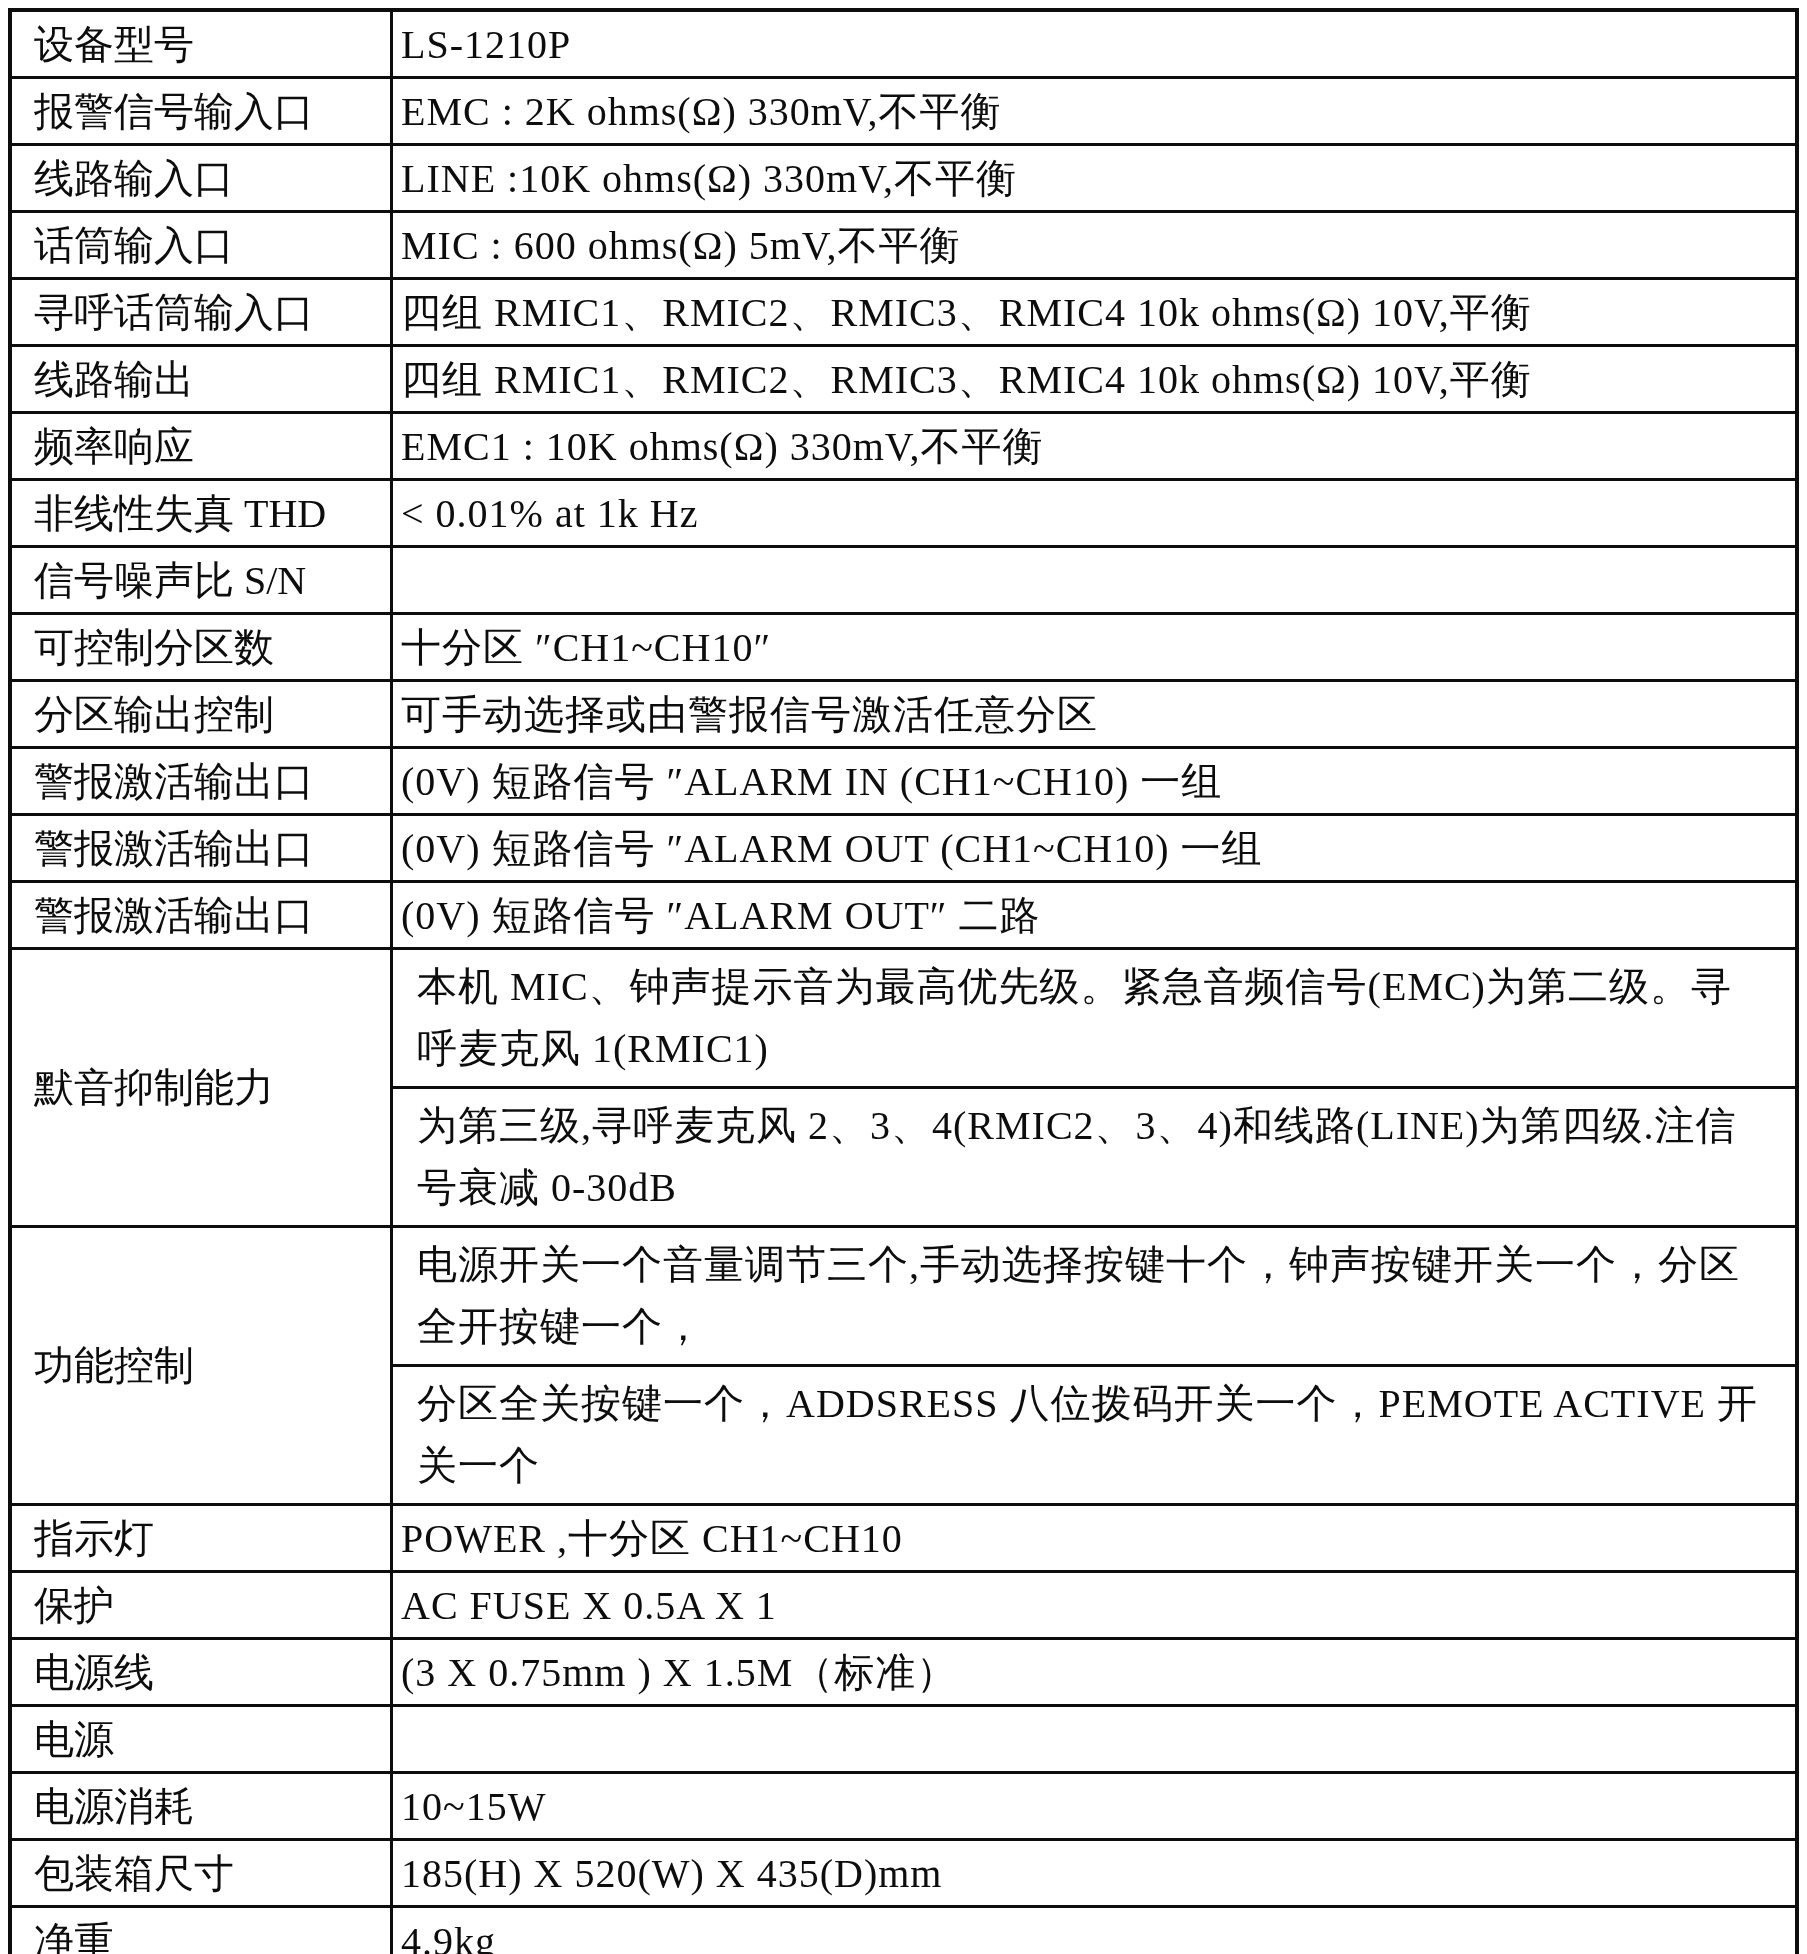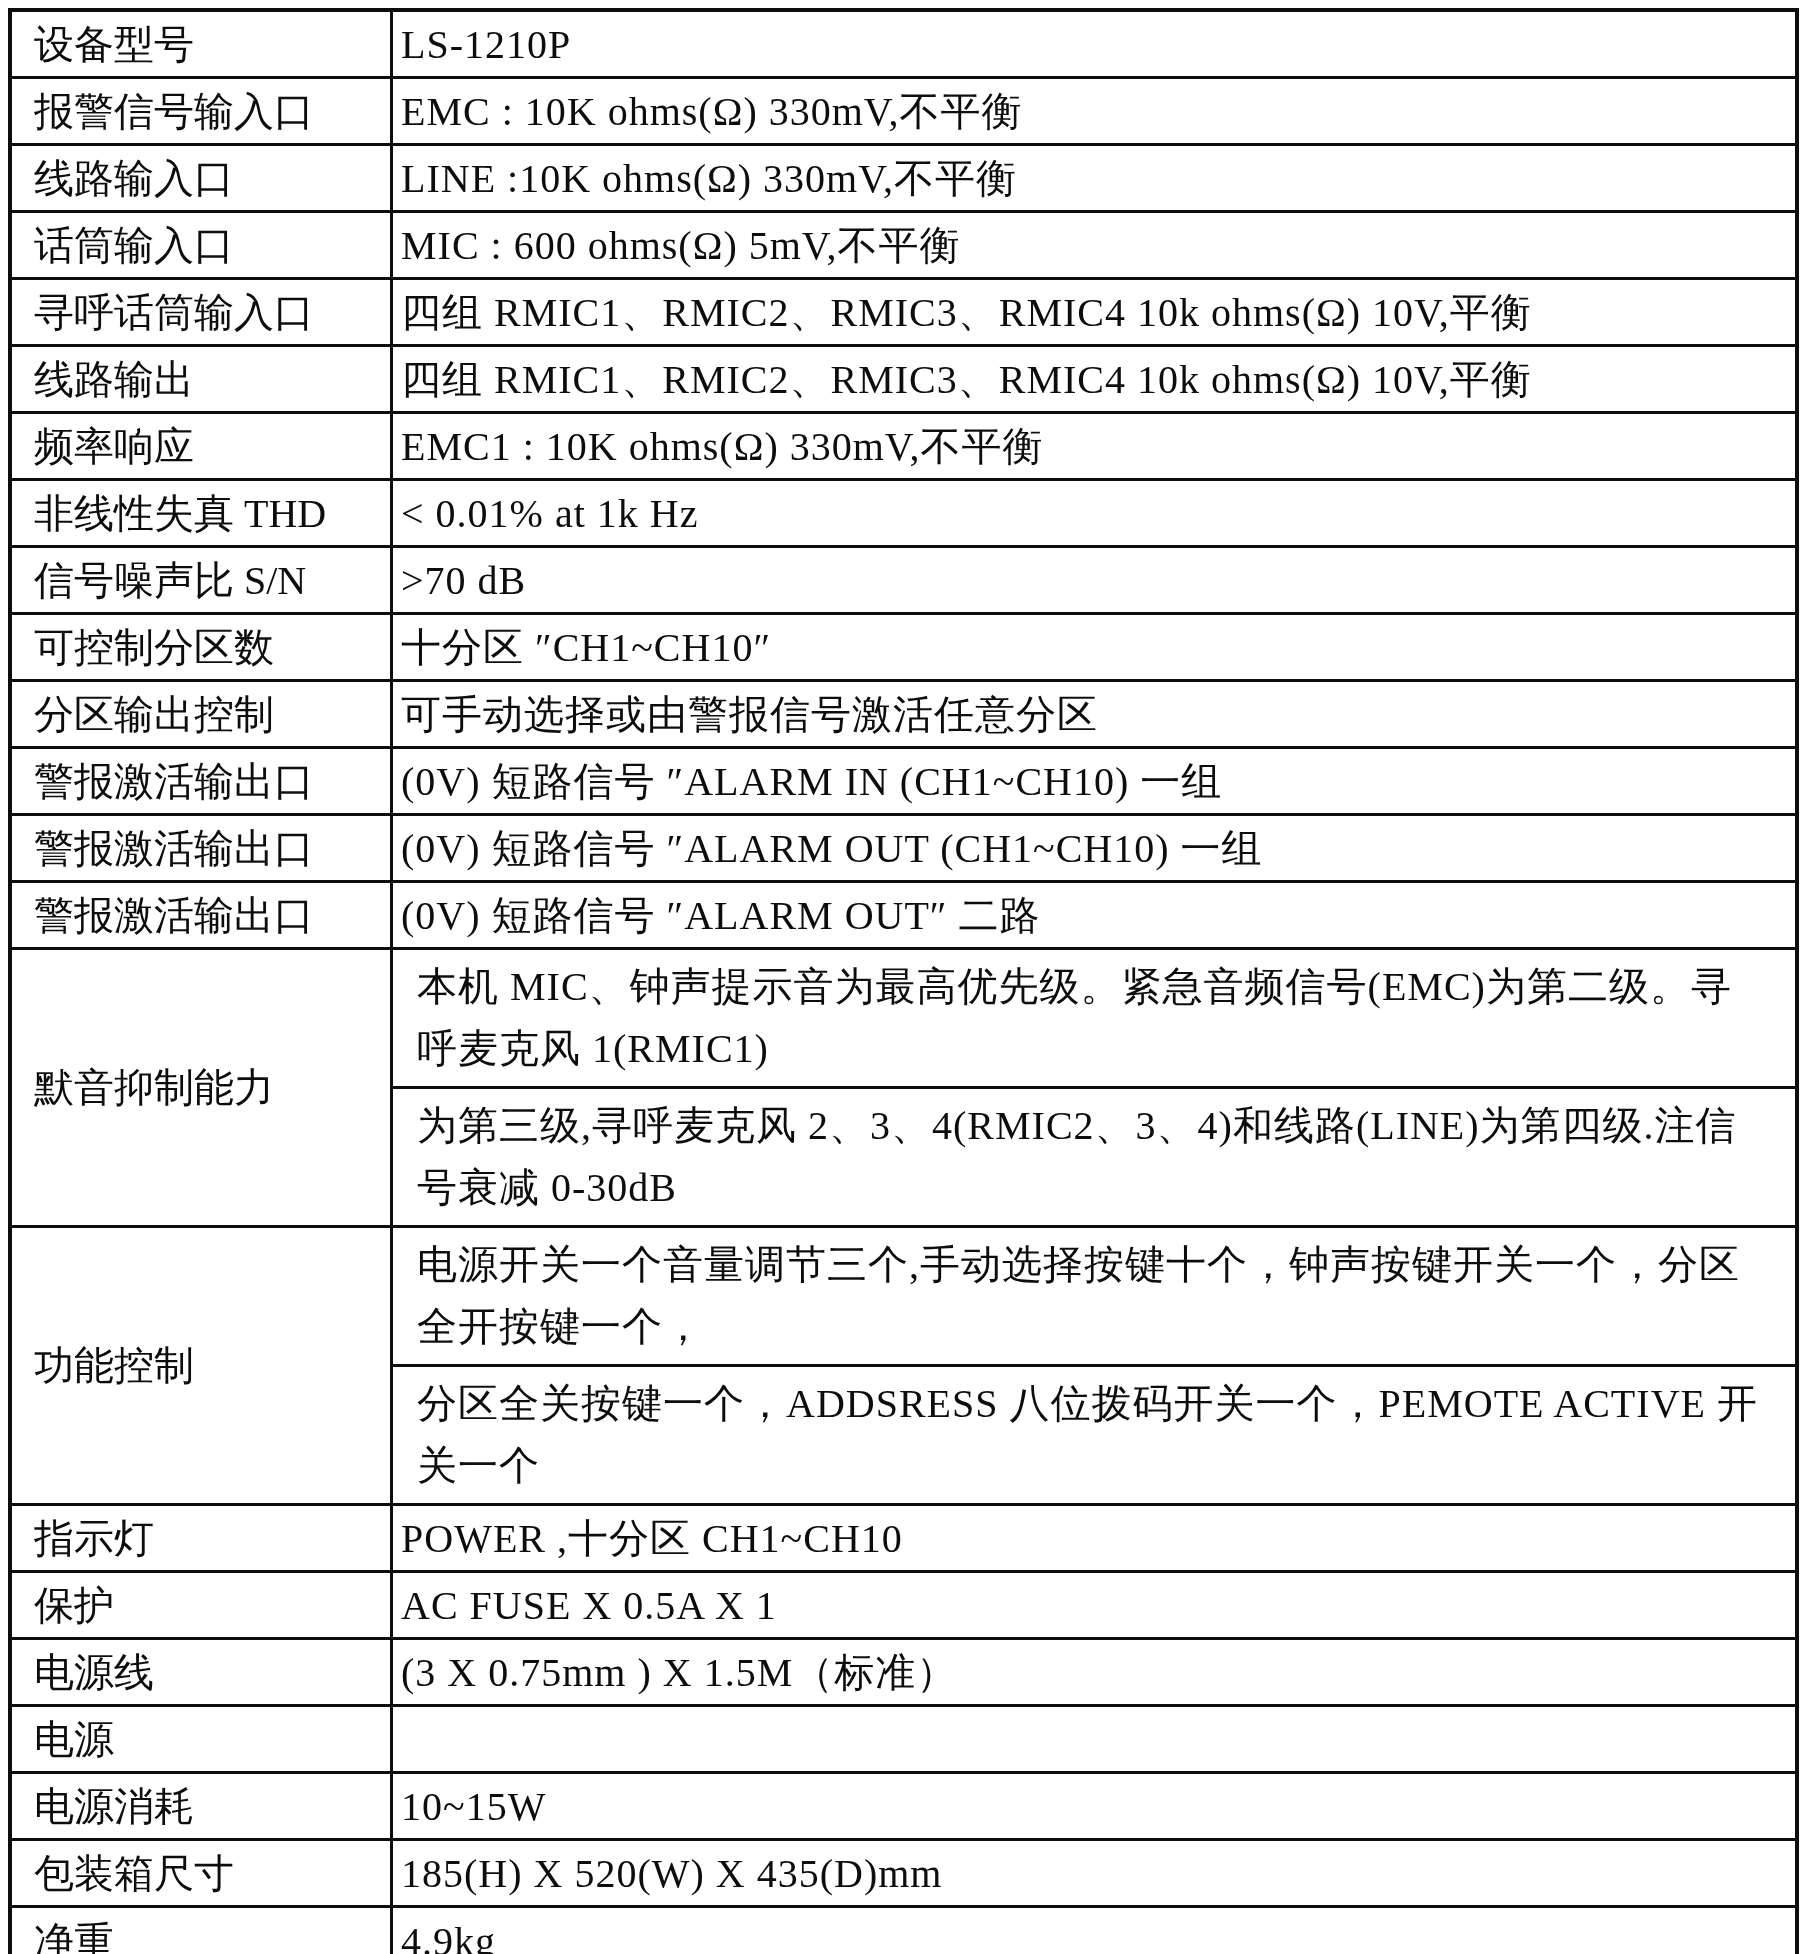--- a/index.html
+++ b/index.html
@@ -77,21 +77,21 @@
 <body>
 
 <div class="spec-table">
 
   <div class="row">
     <div class="cell-label">设备型号</div>
     <div class="cell-value">LS-1210P</div>
   </div>
   <div class="row">
     <div class="cell-label">报警信号输入口</div>
-    <div class="cell-value">EMC : 10K ohms(Ω) 330mV,不平衡</div>
+    <div class="cell-value">EMC : 2K ohms(Ω) 330mV,不平衡</div>
   </div>
   <div class="row">
     <div class="cell-label">线路输入口</div>
     <div class="cell-value">LINE :10K ohms(Ω) 330mV,不平衡</div>
   </div>
   <div class="row">
     <div class="cell-label">话筒输入口</div>
     <div class="cell-value">MIC : 600 ohms(Ω) 5mV,不平衡</div>
   </div>
   <div class="row">
@@ -105,21 +105,20 @@
   <div class="row">
     <div class="cell-label">频率响应</div>
     <div class="cell-value">EMC1 : 10K ohms(Ω) 330mV,不平衡</div>
   </div>
   <div class="row">
     <div class="cell-label">非线性失真 THD</div>
     <div class="cell-value">&lt; 0.01% at 1k Hz</div>
   </div>
   <div class="row">
     <div class="cell-label">信号噪声比 S/N</div>
-    <div class="cell-value">&gt;70 dB</div>
   </div>
   <div class="row">
     <div class="cell-label">可控制分区数</div>
     <div class="cell-value">十分区 ″CH1~CH10″</div>
   </div>
   <div class="row">
     <div class="cell-label">分区输出控制</div>
     <div class="cell-value">可手动选择或由警报信号激活任意分区</div>
   </div>
   <div class="row">

